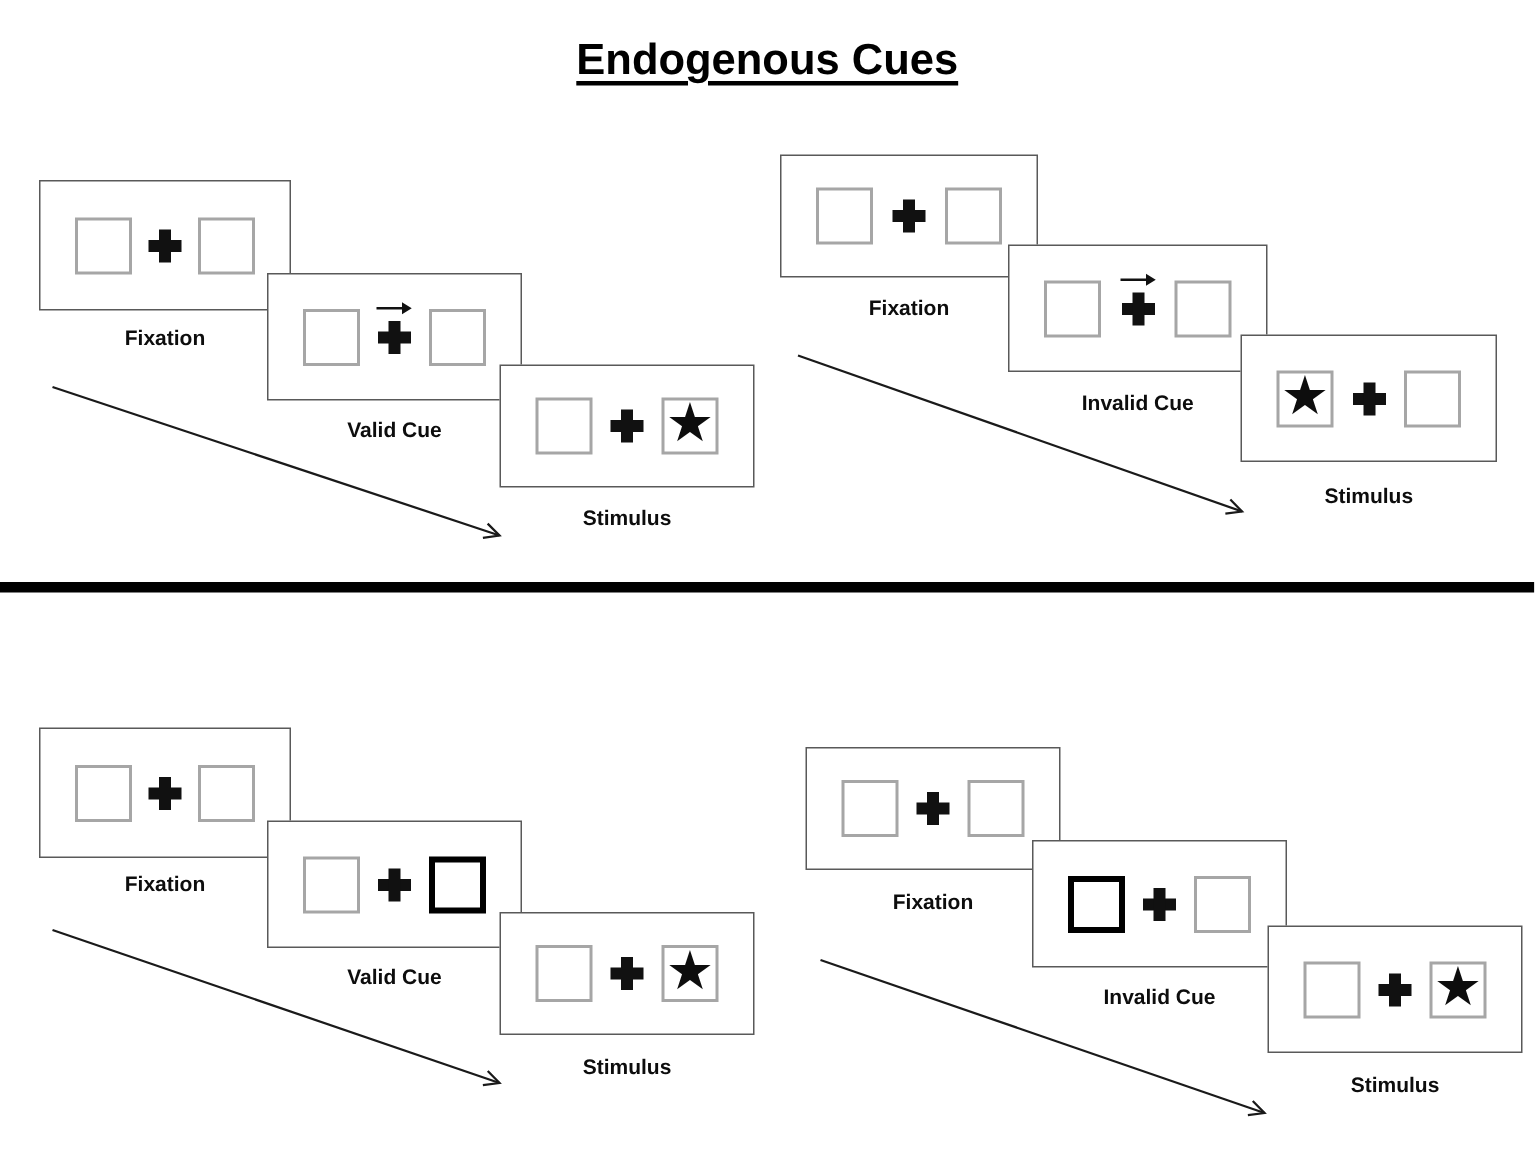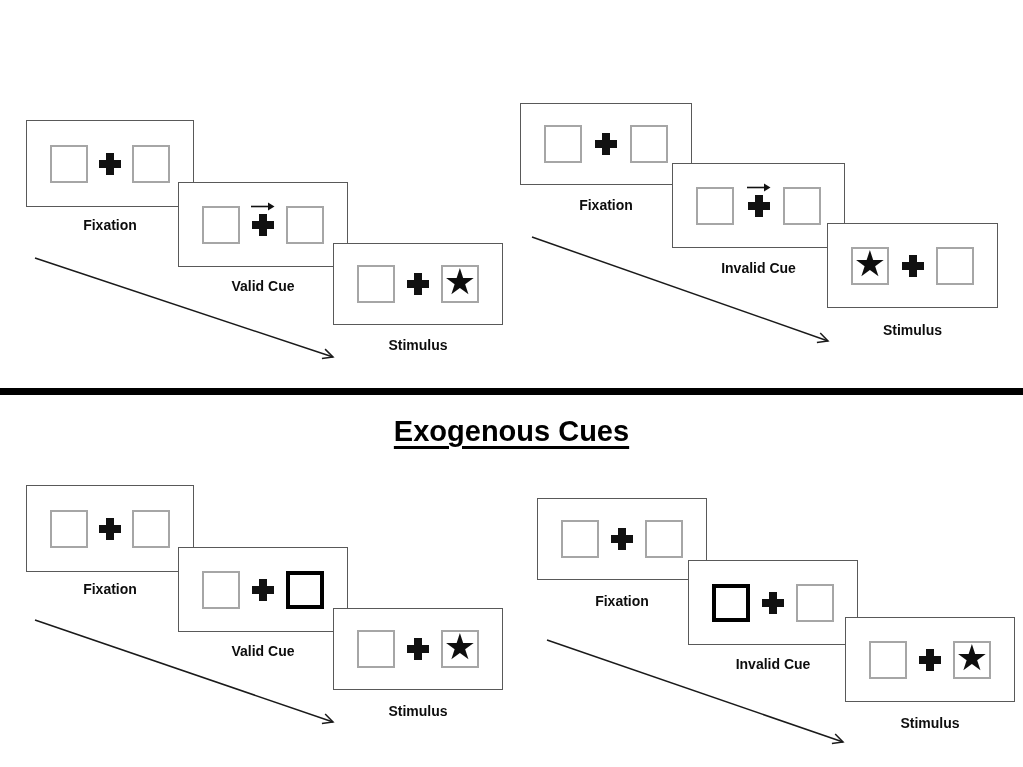--- a/index.html
+++ b/index.html
@@ -30,21 +30,21 @@
   .label{
     position:absolute;text-align:center;font-size:14px;font-weight:bold;color:#0d0d0d;line-height:20px;
   }
   .arrows{position:absolute;left:0;top:0;pointer-events:none;}
 </style>
 </head>
 <body>
 
 <div id="stage">
 
-  <div class="title" style="top:415px">Exogenous Cues</div>
+  <div class="title" style="top:24px">Endogenous Cues</div>
 
   <div class="divider" style="top:388px"></div>
 
   <div class="panel" style="left:26px;top:120px;width:168px;height:87px">
     <span class="sq"></span>
     <span class="plus"></span>
     <span class="sq"></span>
   </div>
   <div class="panel" style="left:178px;top:182px;width:170px;height:85px">
     <span class="sq"></span>

